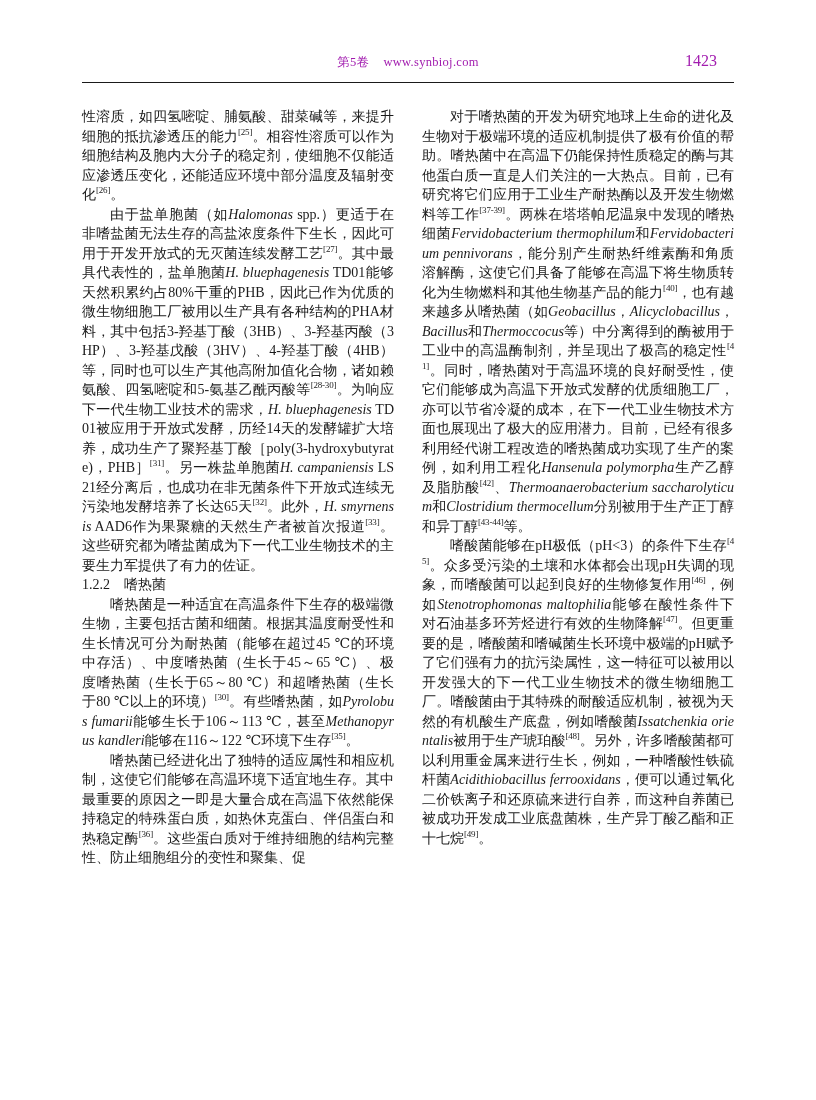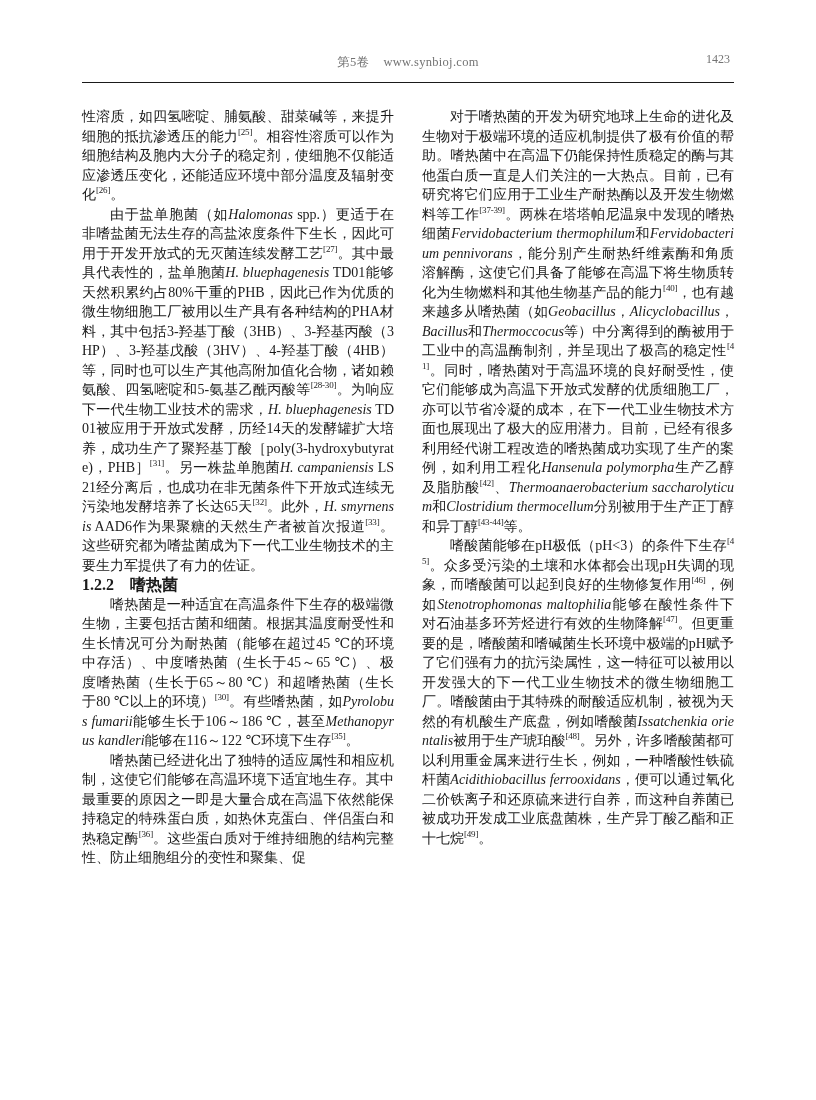--- a/index.html
+++ b/index.html
@@ -16,35 +16,35 @@
   }
   .page {
     width: 652px;
     margin: 0 auto;
     padding-top: 50px;
   }
   .page-header {
     position: relative;
     height: 26px;
     font-size: 12.5px;
-    color: #737373;
+    color: #a21caf;
   }
   .page-header .center-group {
     position: absolute;
     left: 0; right: 0;
     text-align: center;
     top: 4px;
     letter-spacing: 0.3px;
   }
   .page-header .volume { margin-right: 14px; }
   .page-header .pagenum {
     position: absolute;
-    right: 4px;
+    right: 17px;
     top: 2px;
-    font-size: 12px;
+    font-size: 16px;
     text-align: right;
   }
   .header-rule {
     border: none;
     border-top: 1.6px solid #1a1a1a;
     margin: 6px 0 0 0;
   }
   .main-columns {
     display: flex;
     gap: 28px;
@@ -57,23 +57,23 @@
   .para {
     margin: 0;
     font-size: 14px;
     line-height: 19.5px;
     text-align: justify;
     word-break: break-all;
   }
   .para.indent { text-indent: 2em; }
   .heading {
     margin: 0;
-    font-size: 16px;
+    font-size: 14px;
     line-height: 19.5px;
-    font-weight: bold;
+    font-weight: normal;
     text-align: left;
   }
   sup.ref {
     font-size: 9px;
     line-height: 0;
     vertical-align: super;
     letter-spacing: -0.2px;
   }
   i { font-style: italic; }
 </style>
@@ -87,21 +87,21 @@
     </div>
     <span class="pagenum">1423</span>
   </div>
   <hr class="header-rule">
 
   <div class="main-columns">
     <div class="column">
         <p class="para"><span>性溶质，如四氢嘧啶、脯氨酸、甜菜碱等，来提升细胞的抵抗渗透压的能力</span><sup class="ref">[25]</sup><span>。相容性溶质可以作为细胞结构及胞内大分子的稳定剂，使细胞不仅能适应渗透压变化，还能适应环境中部分温度及辐射变化</span><sup class="ref">[26]</sup><span>。</span></p>
         <p class="para indent"><span>由于盐单胞菌（如</span><i>Halomonas</i><span> spp.）更适于在非嗜盐菌无法生存的高盐浓度条件下生长，因此可用于开发开放式的无灭菌连续发酵工艺</span><sup class="ref">[27]</sup><span>。其中最具代表性的，盐单胞菌</span><i>H. bluephagenesis</i><span> TD01能够天然积累约占80%干重的PHB，因此已作为优质的微生物细胞工厂被用以生产具有各种结构的PHA材料，其中包括3-羟基丁酸（3HB）、3-羟基丙酸（3HP）、3-羟基戊酸（3HV）、4-羟基丁酸（4HB）等，同时也可以生产其他高附加值化合物，诸如赖氨酸、四氢嘧啶和5-氨基乙酰丙酸等</span><sup class="ref">[28-30]</sup><span>。为响应下一代生物工业技术的需求，</span><i>H. bluephagenesis</i><span> TD01被应用于开放式发酵，历经14天的发酵罐扩大培养，成功生产了聚羟基丁酸［poly(3-hydroxybutyrate)，PHB］</span><sup class="ref">[31]</sup><span>。另一株盐单胞菌</span><i>H. campaniensis</i><span> LS21经分离后，也成功在非无菌条件下开放式连续无污染地发酵培养了长达65天</span><sup class="ref">[32]</sup><span>。此外，</span><i>H. smyrnensis</i><span> AAD6作为果聚糖的天然生产者被首次报道</span><sup class="ref">[33]</sup><span>。这些研究都为嗜盐菌成为下一代工业生物技术的主要生力军提供了有力的佐证。</span></p>
         <h3 class="heading"><span>1.2.2　嗜热菌</span></h3>
-        <p class="para indent"><span>嗜热菌是一种适宜在高温条件下生存的极端微生物，主要包括古菌和细菌。根据其温度耐受性和生长情况可分为耐热菌（能够在超过45 ℃的环境中存活）、中度嗜热菌（生长于45～65 ℃）、极度嗜热菌（生长于65～80 ℃）和超嗜热菌（生长于80 ℃以上的环境）</span><sup class="ref">[30]</sup><span>。有些嗜热菌，如</span><i>Pyrolobus fumarii</i><span>能够生长于106～186 ℃，甚至</span><i>Methanopyrus kandleri</i><span>能够在116～122 ℃环境下生存</span><sup class="ref">[35]</sup><span>。</span></p>
+        <p class="para indent"><span>嗜热菌是一种适宜在高温条件下生存的极端微生物，主要包括古菌和细菌。根据其温度耐受性和生长情况可分为耐热菌（能够在超过45 ℃的环境中存活）、中度嗜热菌（生长于45～65 ℃）、极度嗜热菌（生长于65～80 ℃）和超嗜热菌（生长于80 ℃以上的环境）</span><sup class="ref">[30]</sup><span>。有些嗜热菌，如</span><i>Pyrolobus fumarii</i><span>能够生长于106～113 ℃，甚至</span><i>Methanopyrus kandleri</i><span>能够在116～122 ℃环境下生存</span><sup class="ref">[35]</sup><span>。</span></p>
         <p class="para indent"><span>嗜热菌已经进化出了独特的适应属性和相应机制，这使它们能够在高温环境下适宜地生存。其中最重要的原因之一即是大量合成在高温下依然能保持稳定的特殊蛋白质，如热休克蛋白、伴侣蛋白和热稳定酶</span><sup class="ref">[36]</sup><span>。这些蛋白质对于维持细胞的结构完整性、防止细胞组分的变性和聚集、促</span></p>
       </div>
     <div class="column">
         <p class="para indent"><span>对于嗜热菌的开发为研究地球上生命的进化及生物对于极端环境的适应机制提供了极有价值的帮助。嗜热菌中在高温下仍能保持性质稳定的酶与其他蛋白质一直是人们关注的一大热点。目前，已有研究将它们应用于工业生产耐热酶以及开发生物燃料等工作</span><sup class="ref">[37-39]</sup><span>。两株在塔塔帕尼温泉中发现的嗜热细菌</span><i>Fervidobacterium thermophilum</i><span>和</span><i>Fervidobacterium pennivorans</i><span>，能分别产生耐热纤维素酶和角质溶解酶，这使它们具备了能够在高温下将生物质转化为生物燃料和其他生物基产品的能力</span><sup class="ref">[40]</sup><span>，也有越来越多从嗜热菌（如</span><i>Geobacillus</i><span>，</span><i>Alicyclobacillus</i><span>，</span><i>Bacillus</i><span>和</span><i>Thermoccocus</i><span>等）中分离得到的酶被用于工业中的高温酶制剂，并呈现出了极高的稳定性</span><sup class="ref">[41]</sup><span>。同时，嗜热菌对于高温环境的良好耐受性，使它们能够成为高温下开放式发酵的优质细胞工厂，亦可以节省冷凝的成本，在下一代工业生物技术方面也展现出了极大的应用潜力。目前，已经有很多利用经代谢工程改造的嗜热菌成功实现了生产的案例，如利用工程化</span><i>Hansenula polymorpha</i><span>生产乙醇及脂肪酸</span><sup class="ref">[42]</sup><span>、</span><i>Thermoanaerobacterium saccharolyticum</i><span>和</span><i>Clostridium thermocellum</i><span>分别被用于生产正丁醇和异丁醇</span><sup class="ref">[43-44]</sup><span>等。</span></p>
         <p class="para indent"><span>嗜酸菌能够在pH极低（pH&lt;3）的条件下生存</span><sup class="ref">[45]</sup><span>。众多受污染的土壤和水体都会出现pH失调的现象，而嗜酸菌可以起到良好的生物修复作用</span><sup class="ref">[46]</sup><span>，例如</span><i>Stenotrophomonas maltophilia</i><span>能够在酸性条件下对石油基多环芳烃进行有效的生物降解</span><sup class="ref">[47]</sup><span>。但更重要的是，嗜酸菌和嗜碱菌生长环境中极端的pH赋予了它们强有力的抗污染属性，这一特征可以被用以开发强大的下一代工业生物技术的微生物细胞工厂。嗜酸菌由于其特殊的耐酸适应机制，被视为天然的有机酸生产底盘，例如嗜酸菌</span><i>Issatchenkia orientalis</i><span>被用于生产琥珀酸</span><sup class="ref">[48]</sup><span>。另外，许多嗜酸菌都可以利用重金属来进行生长，例如，一种嗜酸性铁硫杆菌</span><i>Acidithiobacillus ferrooxidans</i><span>，便可以通过氧化二价铁离子和还原硫来进行自养，而这种自养菌已被成功开发成工业底盘菌株，生产异丁酸乙酯和正十七烷</span><sup class="ref">[49]</sup><span>。</span></p>
       </div>
   </div>
 </div>
 
 </body></html>

